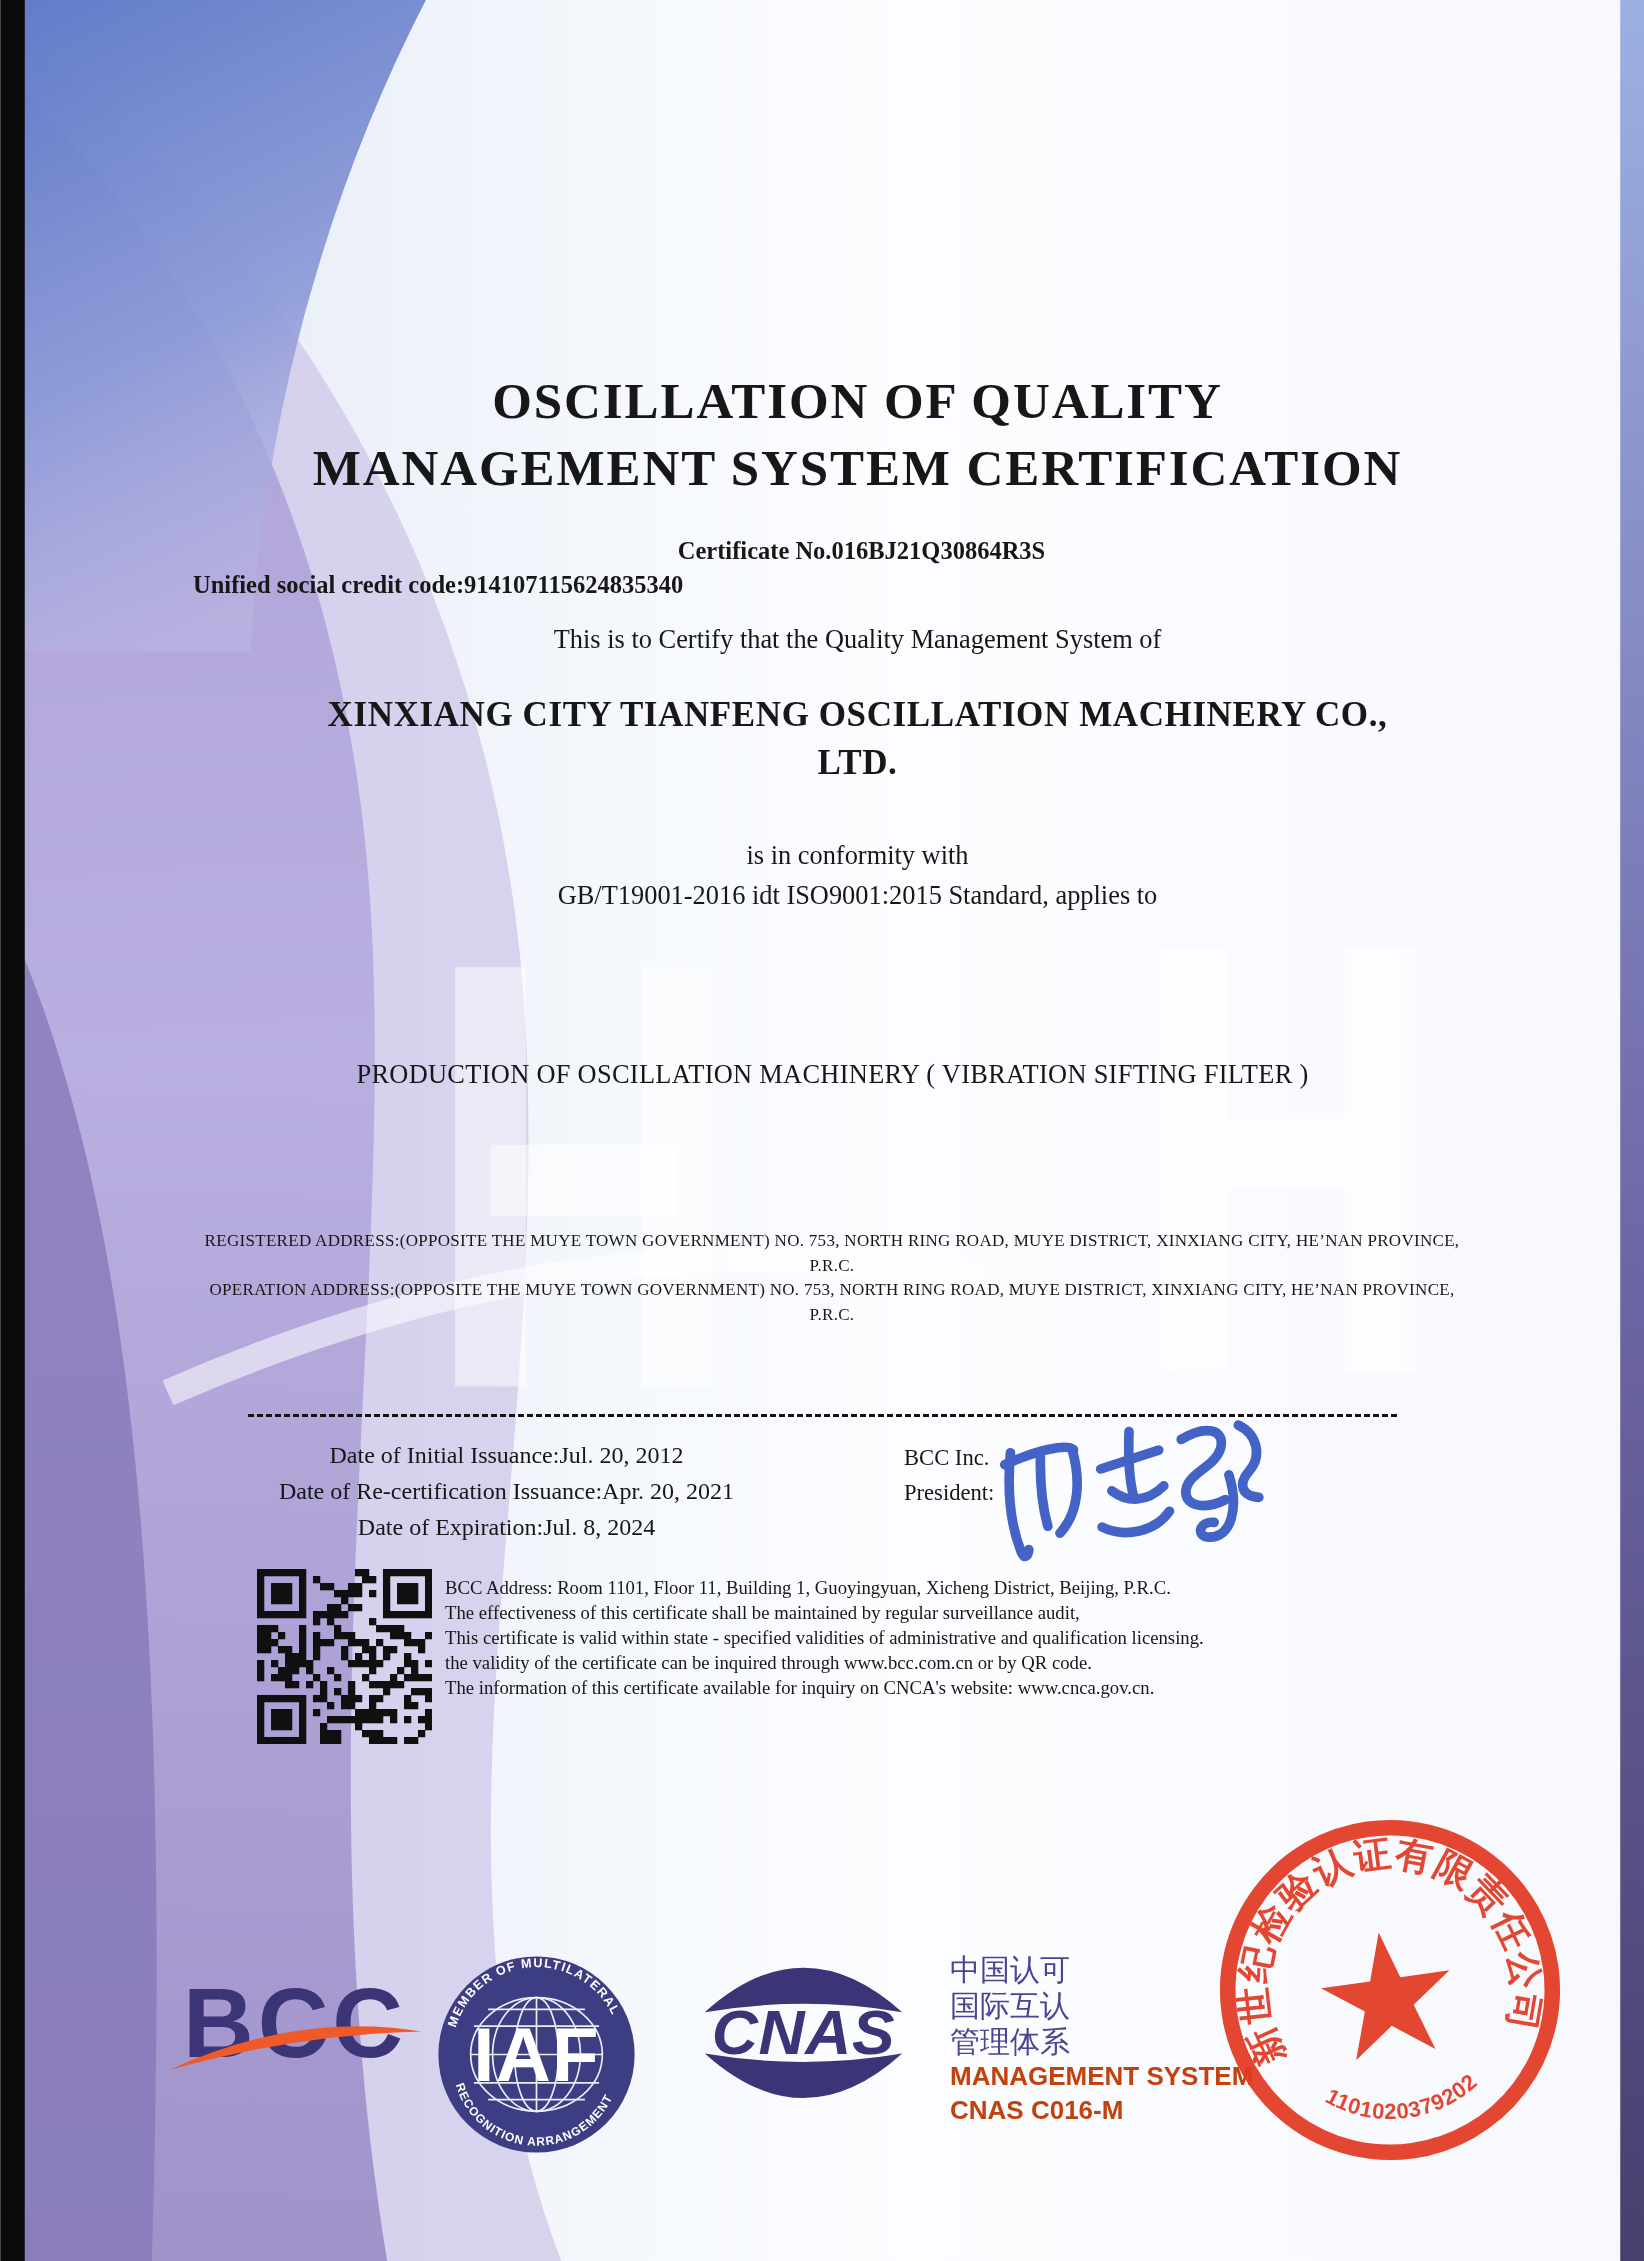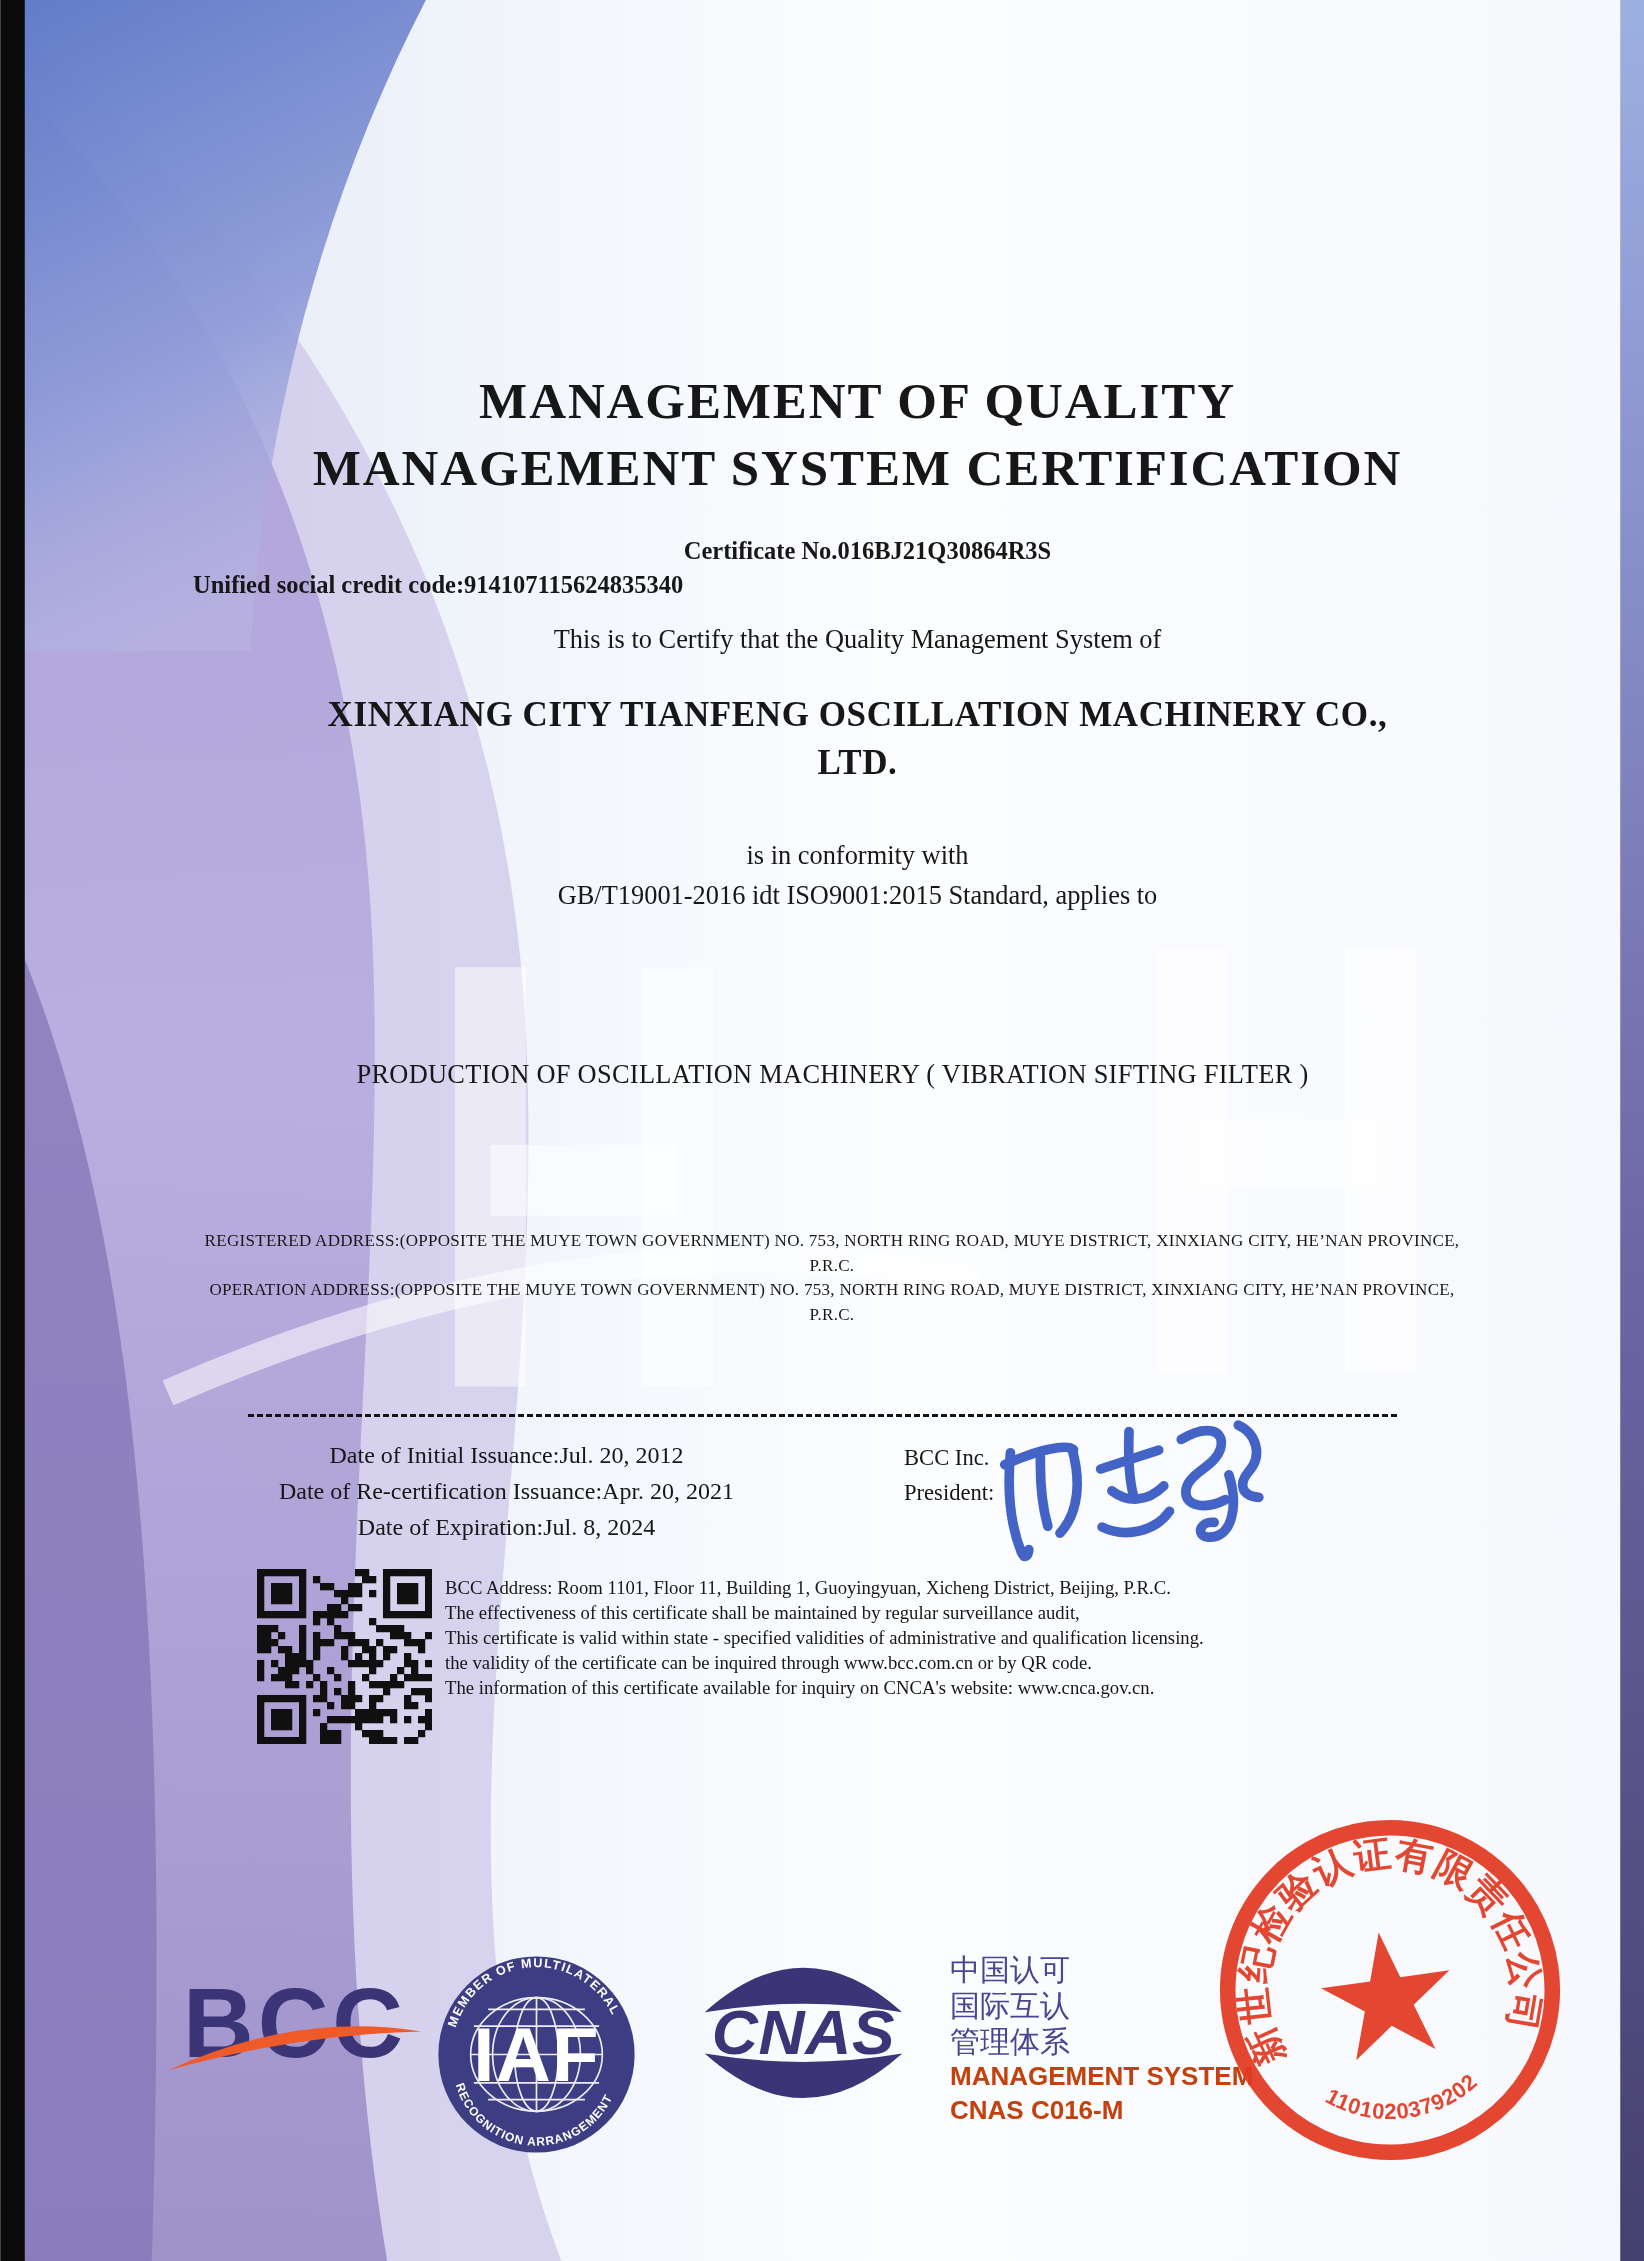--- a/index.html
+++ b/index.html
@@ -11,21 +11,21 @@
   }
   .abs{position:absolute;}
   svg{display:block;}
   
   #bg{left:0;top:0;width:1645px;height:2261px;}
   
   .title{
     left:193px; top:368px; width:1329px; text-align:center;
     font-size:51px; font-weight:bold; letter-spacing:1.9px; line-height:1.32;
   }
-  .certno{left:203px; top:537px; width:1329px; text-align:center; font-size:24.5px; font-weight:bold;}
+  .certno{left:197px; top:537px; width:1329px; text-align:center; font-size:24.5px; font-weight:bold;}
   .credit{left:193px; top:571px; width:1329px; font-size:24.5px; font-weight:bold;}
   .certify{left:193px; top:624px; width:1329px; text-align:center; font-size:26.4px;}
   .company{
     left:193px; top:691px; width:1329px; text-align:center;
     font-size:35px; font-weight:bold; line-height:1.38; letter-spacing:0.6px;
   }
   .conformity{left:193px; top:840px; width:1329px; text-align:center; font-size:26.4px;}
   .standard{left:193px; top:880px; width:1329px; text-align:center; font-size:26.4px;}
   .scope{left:168px; top:1059px; width:1329px; text-align:center; font-size:26.4px; letter-spacing:0.3px;}
   .addresses{
@@ -103,21 +103,21 @@
         <path d="M2140,1470 L2140,2130"></path>
       <path d="M1850,1790 L2140,1790"></path>
     </g>
     <path d="M260,2160 Q920,1870 1520,1985" stroke="#ffffff" stroke-opacity="0.55" stroke-width="42" fill="none"></path>
 
     <rect x="0" y="0" width="38" height="3506" fill="#0b0b0b"></rect>
     <rect x="2512" y="0" width="38" height="3506" fill="url(#rightG)"></rect>
   </svg>
 
   <div class="abs title">
-    <div>MANAGEMENT OF QUALITY</div>
+    <div>OSCILLATION OF QUALITY</div>
     <div>MANAGEMENT SYSTEM CERTIFICATION</div>
   </div>
 
   <div class="abs certno">Certificate No.016BJ21Q30864R3S</div>
   <div class="abs credit">Unified social credit code:914107115624835340</div>
   <div class="abs certify">This is to Certify that the Quality Management System of</div>
 
   <div class="abs company">
     <div>XINXIANG CITY TIANFENG OSCILLATION MACHINERY CO.,</div>
     <div>LTD.</div>

